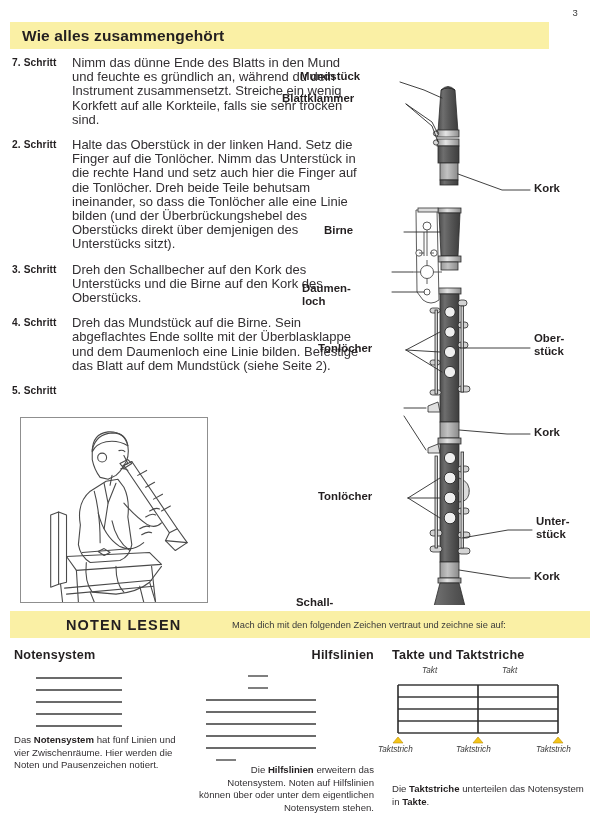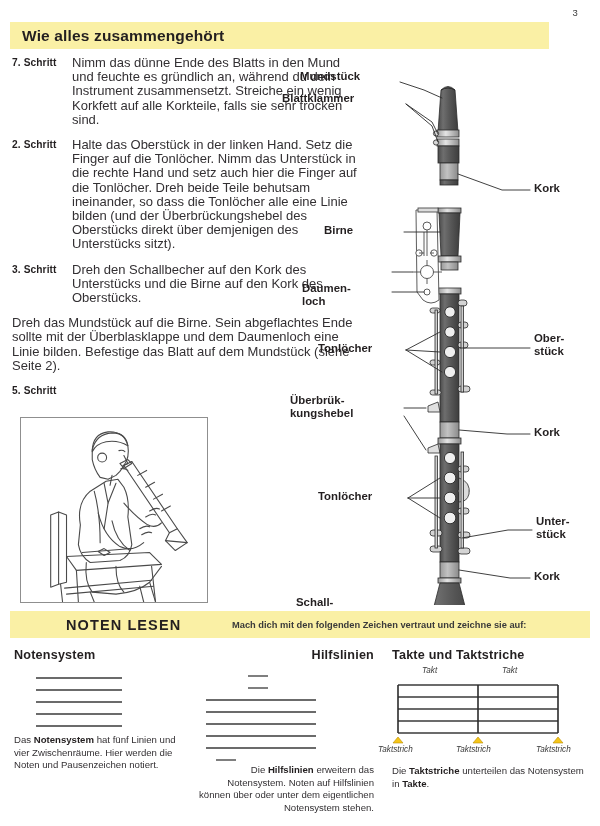--- a/index.html
+++ b/index.html
@@ -59,21 +59,21 @@
     top: 6px;
     font-size: 14.5px;
     font-weight: bold;
     letter-spacing: 1.1px;
   }
   #banner-noten .noten-sub {
     position: absolute;
     left: 222px;
     top: 9px;
     font-size: 9.3px;
-    font-weight: bold;
+    font-weight: normal;
     color: #3a3a3a;
   }
 
   
   .steps {
     position: absolute;
     left: 12px;
     top: 56px;
     width: 350px;
   }
@@ -183,20 +183,21 @@
     </div>
     <div class="step">
       <div class="step-label">2. Schritt</div>
       <div class="step-text">Halte das Oberstück in der linken Hand. Setz die Finger auf die Tonlöcher. Nimm das Unterstück in die rechte Hand und setz auch hier die Finger auf die Tonlöcher. Dreh beide Teile behutsam ineinander, so dass die Tonlöcher alle eine Linie bilden (und der Überbrückungshebel des Oberstücks direkt über demjenigen des Unterstücks sitzt).</div>
     </div>
     <div class="step">
       <div class="step-label">3. Schritt</div>
       <div class="step-text">Dreh den Schallbecher auf den Kork des Unterstücks und die Birne auf den Kork des Oberstücks.</div>
     </div>
     <div class="step">
+      <div class="step-label">4. Schritt</div>
       <div class="step-text">Dreh das Mundstück auf die Birne. Sein abgeflachtes Ende sollte mit der Überblasklappe und dem Daumenloch eine Linie bilden. Befestige das Blatt auf dem Mundstück (siehe Seite 2).</div>
     </div>
     <div class="step">
       <div class="step-label">5. Schritt</div>
     </div>
   </div>
 
   <div id="player-figure">
     <svg viewBox="0 0 188 186" xmlns="http://www.w3.org/2000/svg" fill="none" stroke="#4a4a4a" stroke-width="1.1" stroke-linecap="round" stroke-linejoin="round">
 
@@ -420,22 +421,20 @@
 
     <div class="cl-label left" style="left:-62px;  top:10px;  width:100px;">Mundstück</div>
     <div class="cl-label left" style="left:-80px;  top:32px;  width:118px;">Blattklammer</div>
     <div class="cl-label right" style="left:172px;  top:122px; width:70px;">Kork</div>
     <div class="cl-label left" style="left:-38px;  top:164px; width:72px;">Birne</div>
     <div class="cl-label left" style="left:-60px;  top:222px; width:86px;">Daumen-
 loch</div>
     <div class="cl-label right" style="left:172px;  top:272px; width:66px;">Ober-
 stück</div>
     <div class="cl-label left" style="left:-44px;  top:282px; width:84px;">Tonlöcher</div>
-    <div class="cl-label left" style="left:-72px;  top:334px; width:112px;">Überbrük-
-kungshebel</div>
     <div class="cl-label right" style="left:172px;  top:366px; width:70px;">Kork</div>
     <div class="cl-label left" style="left:-44px;  top:430px; width:84px;">Tonlöcher</div>
     <div class="cl-label right" style="left:174px;  top:455px; width:66px;">Unter-
 stück</div>
     <div class="cl-label right" style="left:172px;  top:510px; width:70px;">Kork</div>
     <div class="cl-label left" style="left:-66px;  top:536px; width:90px;">Schall-
 becher</div>
   </div>
 
   <div class="banner" id="banner-noten">
@@ -515,18 +514,18 @@
         </g>
       </svg>
     </div>
 
     <div class="takt-caption-row" style="height:14px;">
       <span class="takt-caption" style="left:-14px; top:0px;">Taktstrich</span>
       <span class="takt-caption" style="left:64px;  top:0px;">Taktstrich</span>
       <span class="takt-caption" style="left:144px; top:0px;">Taktstrich</span>
     </div>
 
-    <div class="col-body" style="margin-top:6px;">
+    <div class="col-body" style="margin-top:24px;">
       <span>Die </span><b>Taktstriche</b><span> unterteilen das Notensystem in </span><b>Takte</b><span>.</span>
     </div>
   </div>
 
 </div>
 
 </body></html>

